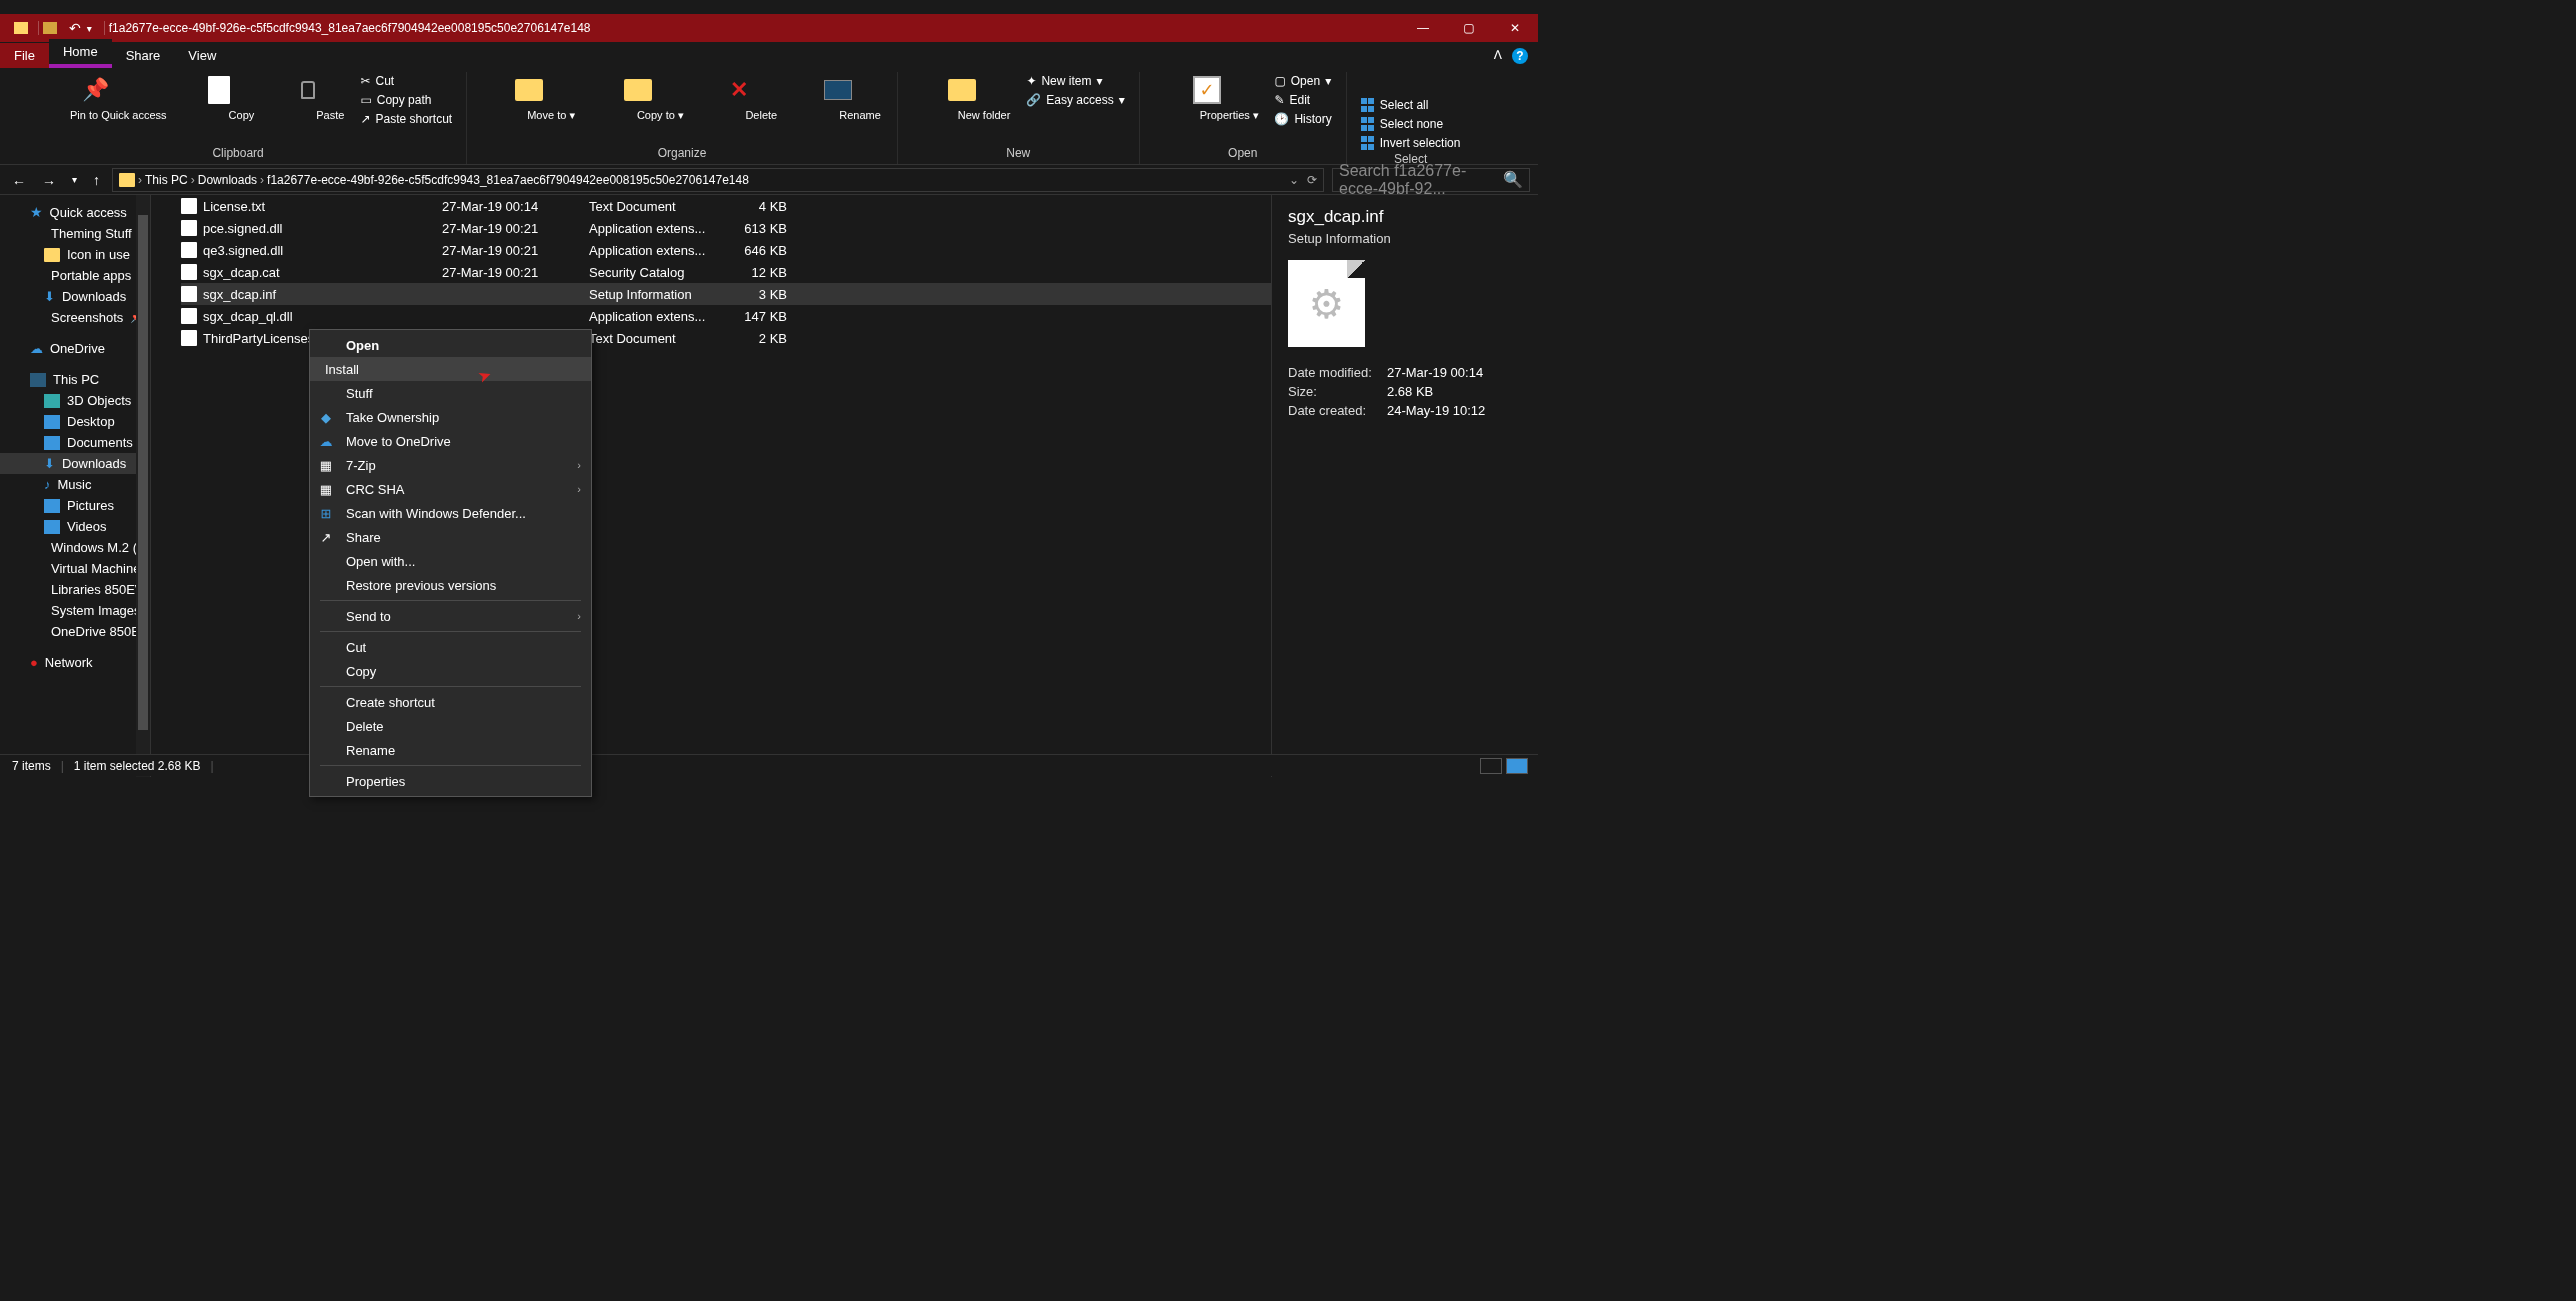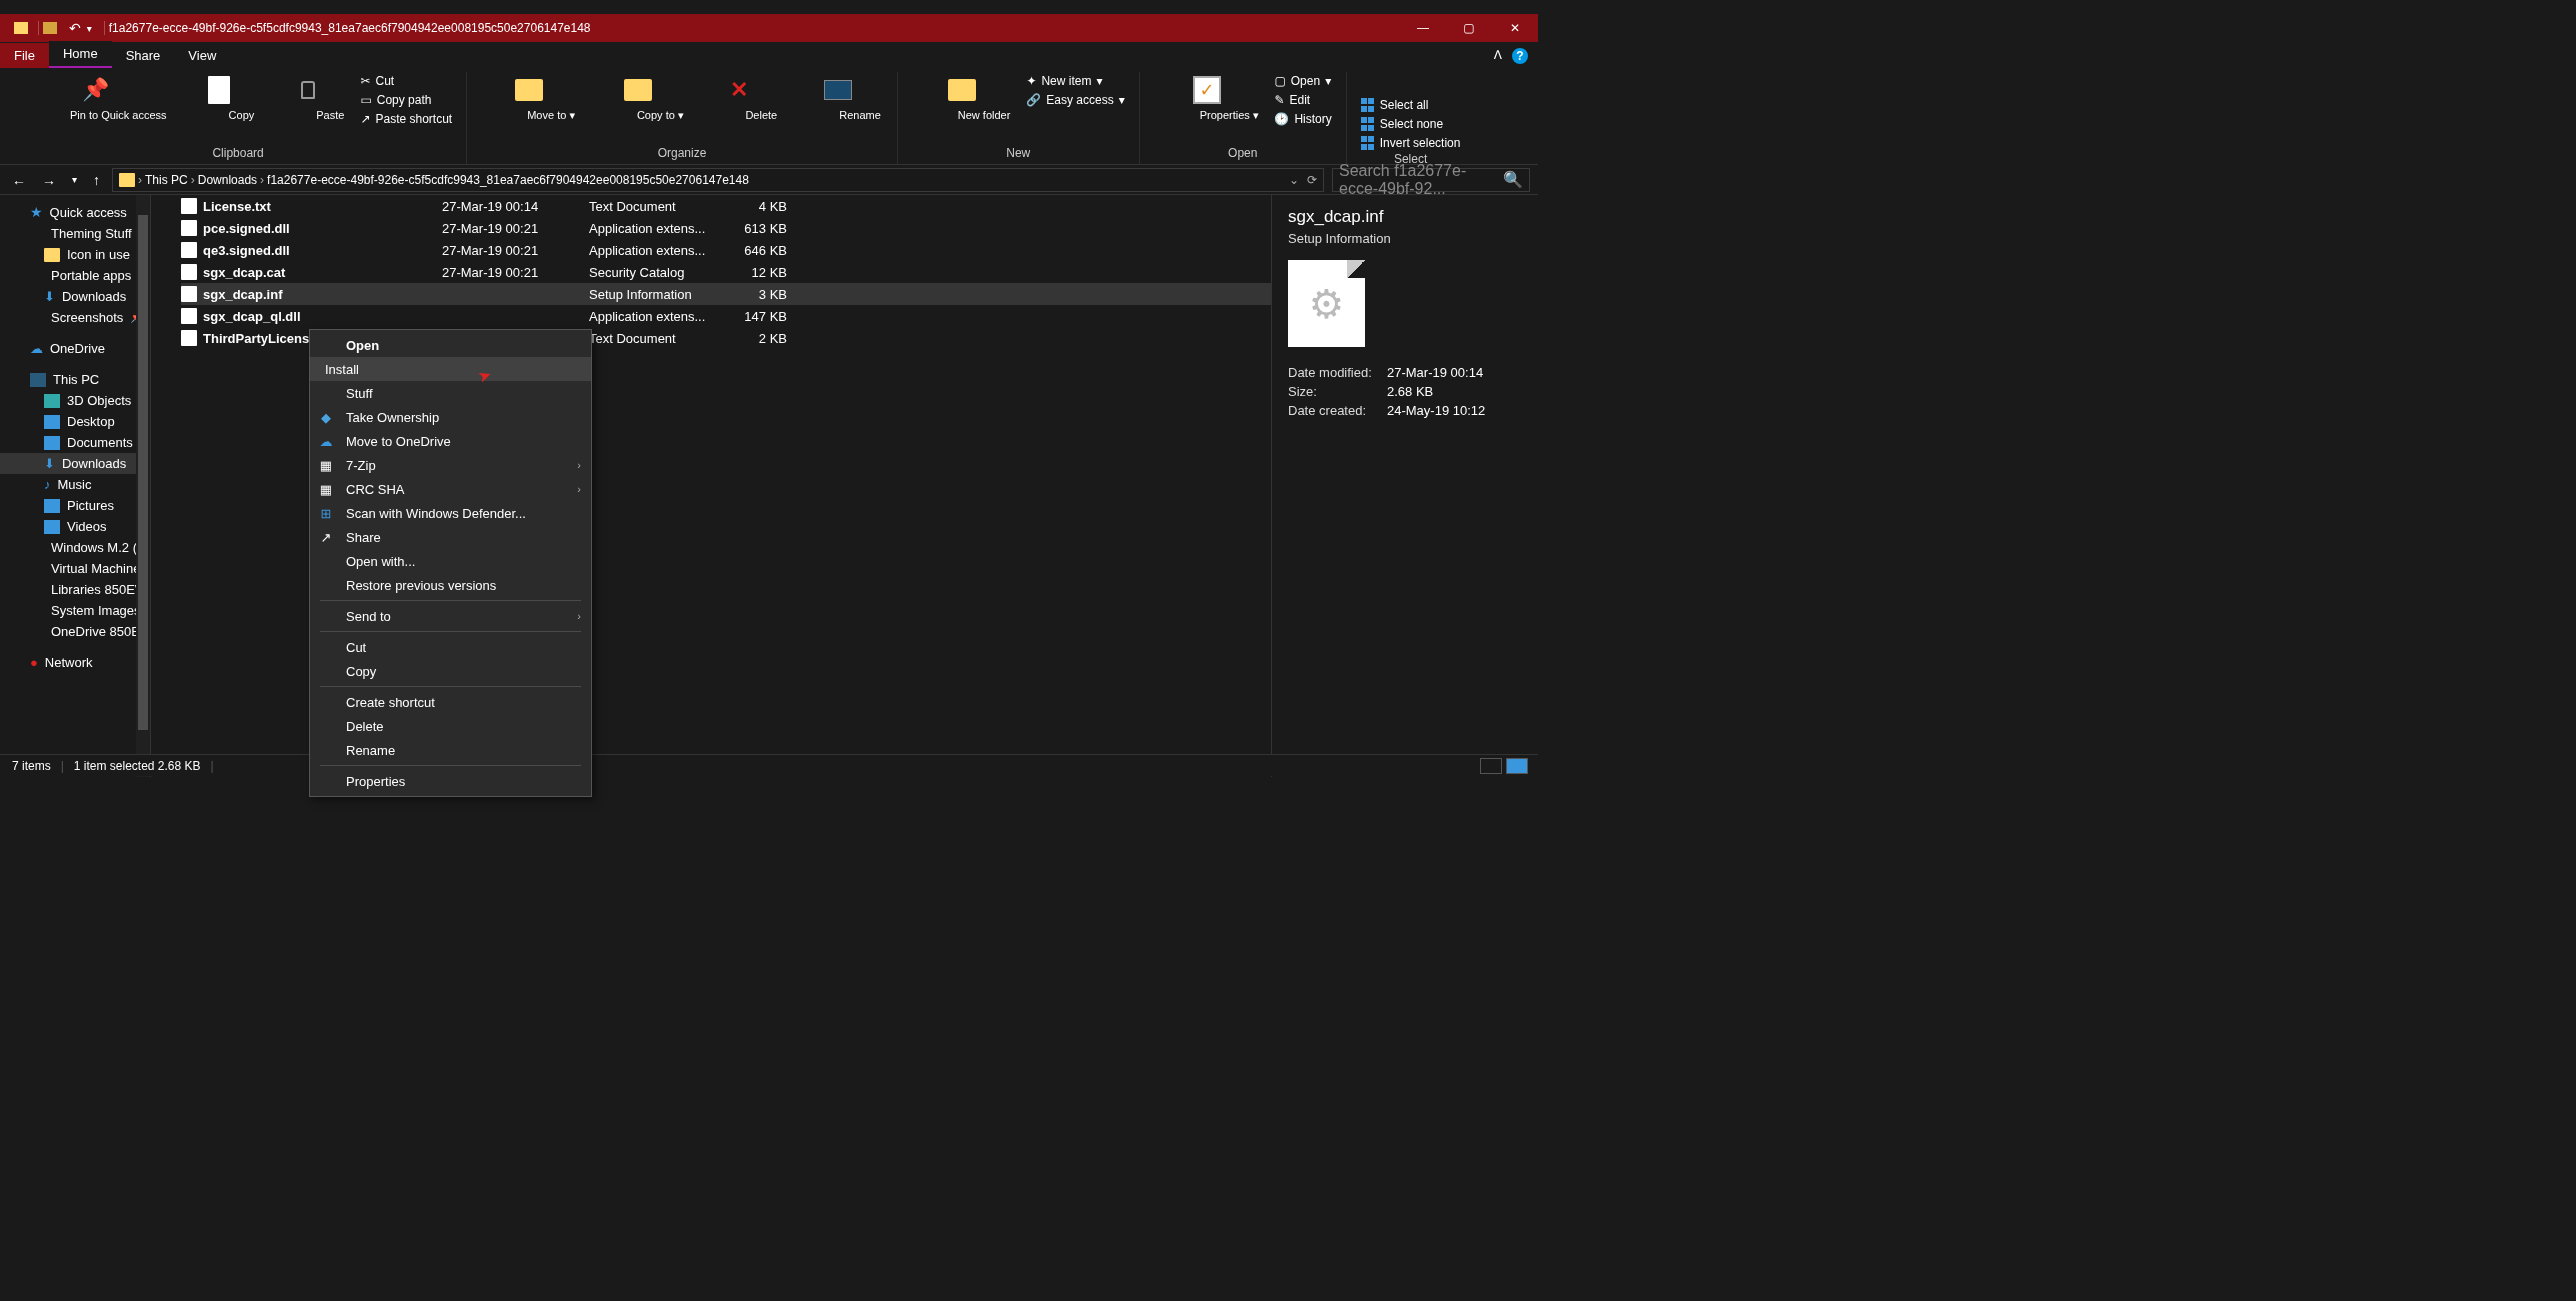--- a/index.html
+++ b/index.html
@@ -17,21 +17,21 @@
 .titlebar .undo { color:#fff; font-size:14px; margin:0 6px; }
 .titlebar .chev { color:#fff; font-size:10px; margin-right:8px; }
 .titlebar .title { color:#fff; font-size:12px; }
 .titlebar .winctl { position:absolute; right:0; top:0; display:flex; height:28px; }
 .titlebar .winctl div { width:46px; height:28px; display:flex; align-items:center; justify-content:center; color:#fff; font-size:12px; }
 
 
 .ribbon-tabs { height:26px; background:#1a1a1a; display:flex; align-items:flex-end; margin-top:14px; position:relative; }
 .ribbon-tabs .tab { padding:5px 14px; font-size:13px; color:#fff; cursor:pointer; }
 .ribbon-tabs .tab.file { background:#8a1015; }
-.ribbon-tabs .tab.active { background:#1a1a1a; border-bottom:2px solid #a21caf; }
+.ribbon-tabs .tab.active { background:#1a1a1a; border-bottom:4px solid #a21caf; }
 .ribbon-tabs .rightctl { position:absolute; right:10px; top:6px; display:flex; gap:10px; }
 .ribbon-tabs .rightctl span { font-size:12px; }
 .help-circle { width:16px; height:16px; border-radius:50%; background:#0099e5; color:#fff; display:flex; align-items:center; justify-content:center; font-size:11px; font-weight:bold; }
 
 
 .ribbon { height:97px; background:#1a1a1a; border-bottom:1px solid #333; display:flex; padding:4px 10px 0 10px; }
 .ribbon-group { display:flex; flex-direction:column; align-items:center; padding:0 10px; border-right:1px solid #2c2c2c; }
 .ribbon-group:last-child { border-right:none;margin-top:24px; }
 .ribbon-group .row { display:flex; gap:6px; align-items:flex-start; }
 .ribbon-group .label { font-size:12px; color:#ccc; margin-top:auto; padding-bottom:4px; }
@@ -80,21 +80,21 @@
 .filepane { flex:1; background:#1a1a1a; position:relative; padding-left:30px; }
 .columns { display:flex; height:26px; align-items:center; color:#ddd; font-size:13px; border-bottom:1px solid #2a2a2a; }
 .col-name { width:267px; padding-left:6px; display:flex; align-items:center; gap:10px; }
 .col-date { width:147px; }
 .col-type { width:129px; }
 .col-size { width:79px; text-align:right; padding-right:10px; }
 .sort-arrow { font-size:10px; color:#aaa; }
 .file-row { display:flex; height:22px; align-items:center; font-size:13px; cursor:pointer; }
 .file-row.selected { background:#353535; }
 .file-row .fico { width:16px; height:16px; margin-right:6px; background:#fff; border-radius:1px; display:inline-block; }
-.file-row .fname { width:261px; display:flex; align-items:center;font-weight:bold; }
+.file-row .fname { width:261px; display:flex; align-items:center; }
 
 
 .ctxmenu { position:absolute; left:309px; top:329px; width:283px; background:#2b2b2b; border:1px solid #555; box-shadow:3px 3px 8px rgba(0,0,0,0.5); padding:3px 0; z-index:100; }
 .ctxitem { display:flex; align-items:center; height:24px; padding:0 14px 0 36px; font-size:13px; cursor:pointer; position:relative; }
 .ctxitem.bold { font-weight:bold; }
 .ctxitem.hover { background:#414141;padding-left:15px; }
 .ctxitem .sub { position:absolute; right:10px; color:#aaa; font-size:11px; }
 .ctxitem .cico { position:absolute; left:8px; width:16px; height:16px; display:flex; align-items:center; justify-content:center; font-size:13px; }
 .ctxsep { height:1px; background:#4a4a4a; margin:3px 10px; }
 .cursor-arrow { position:absolute; left:478px; top:366px; z-index:200; color:#d22; font-size:16px; transform:rotate(-20deg); }

